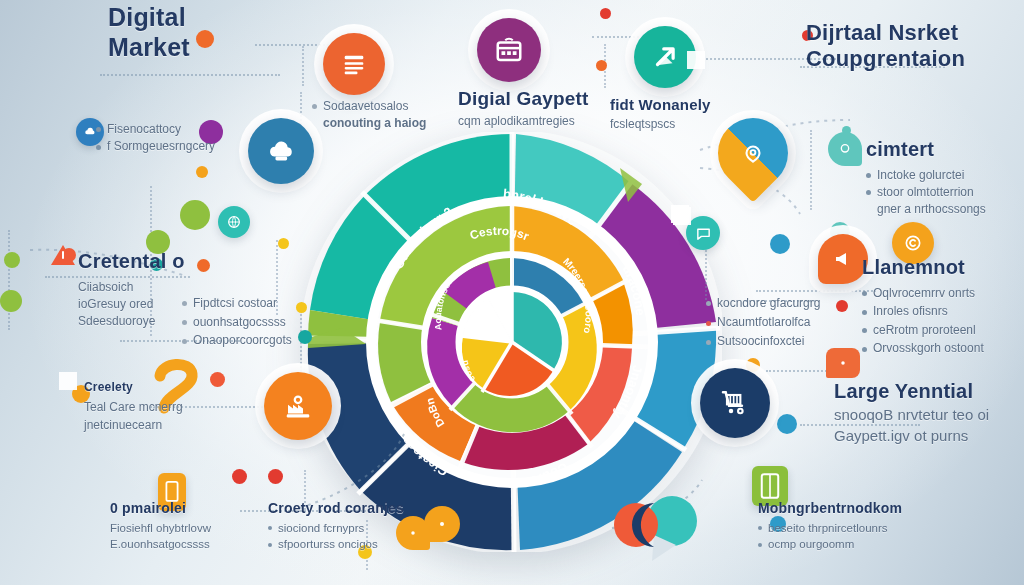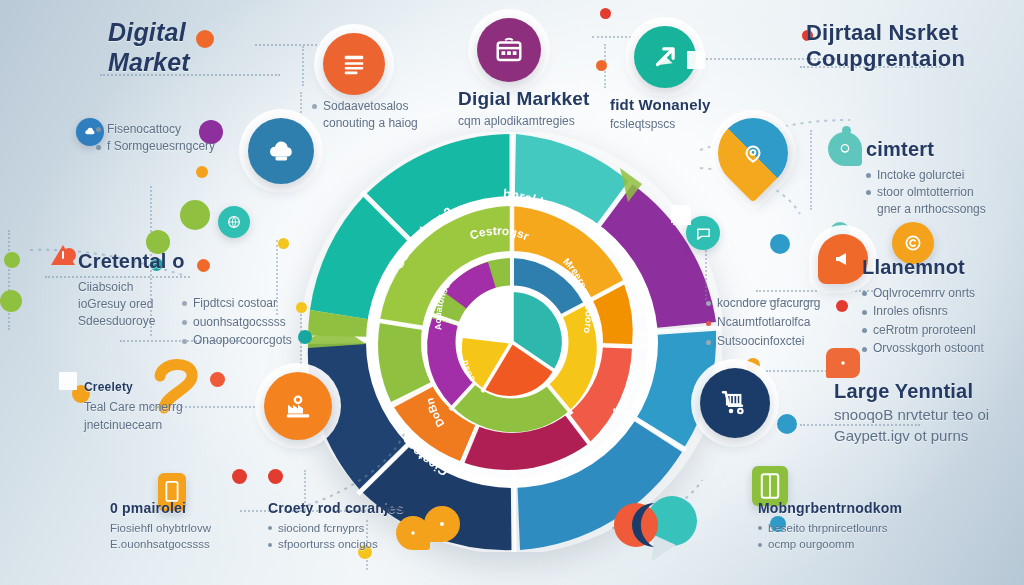--- a/index.html
+++ b/index.html
@@ -397,46 +397,46 @@
   </div>
 
   <div style="position:absolute;left:150px;top:356px;width:56px;height:60px;">
     <svg width="56" height="60" viewBox="0 0 56 60">
       <path d="M10 20 C 12 6, 40 4, 42 18 C 44 32, 16 38, 14 52" fill="none" stroke="#f4a21c" stroke-width="11" stroke-linecap="round"></path>
     </svg>
   </div>
 
   <div class="badge" style="left:68px;top:381px;width:0;height:0;"></div>
 
-  <div class="blk" style="left:108px;top:18px;font-style:italic;">
+  <div class="blk" style="left:108px;top:3px;">
     <div class="hd blur1" style="font-size:25px;">Digital</div>
     <div class="hd blur1" style="font-size:25px;">Market</div>
   </div>
 
   <div class="blk" style="left:806px;top:20px;">
     <div class="hd blur1" style="font-size:22px;">Dijrtaal Nsrket</div>
     <div class="hd blur1" style="font-size:22px;">Coupgrentaion</div>
   </div>
 
   <div class="blk" style="left:96px;top:116px;">
     <div class="sub blur2" style="font-size:12px;margin-top:5px;">
       <div><span class="bulletdot" style="background:#7d93a8;"></span><span>Fisenocattocy</span></div>
       <div><span class="bulletdot" style="background:#7d93a8;"></span><span>f Sormgeuesrngcery</span></div>
     </div>
   </div>
 
   <div class="blk" style="left:312px;top:98px;">
     <div class="sub blur2" style="font-size:12px;">
       <div><span class="bulletdot" style="background:#9aa9b8;"></span><span>Sodaavetosalos</span></div>
-      <div style="padding-left:11px;"><span>conouting a haiog</span></div>
+      <div style="padding-left:11px;font-weight:bold;"><span>conouting a haiog</span></div>
     </div>
   </div>
 
   <div class="blk" style="left:458px;top:88px;">
-    <div class="hd blur1" style="font-size:19px;">Digial Markket</div>
+    <div class="hd blur1" style="font-size:19px;">Digial Gaypett</div>
     <div class="sub blur2" style="font-size:12px;margin-top:3px;">
       <div><span>cqm aplodikamtregies</span></div>
     </div>
   </div>
 
   <div class="blk" style="left:610px;top:96px;">
     <div class="hd blur1" style="font-size:15px;">fidt Wonanely</div>
     <div class="sub blur2" style="font-size:12px;margin-top:2px;">
       <div><span>fcsleqtspscs</span></div>
     </div>

